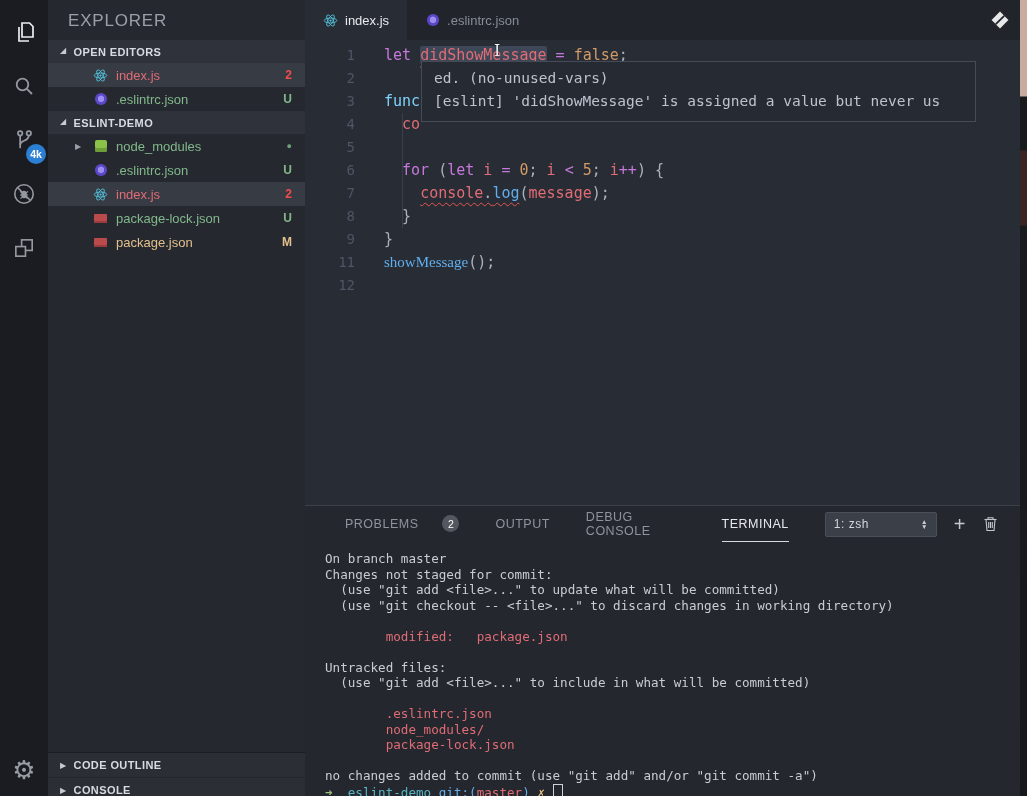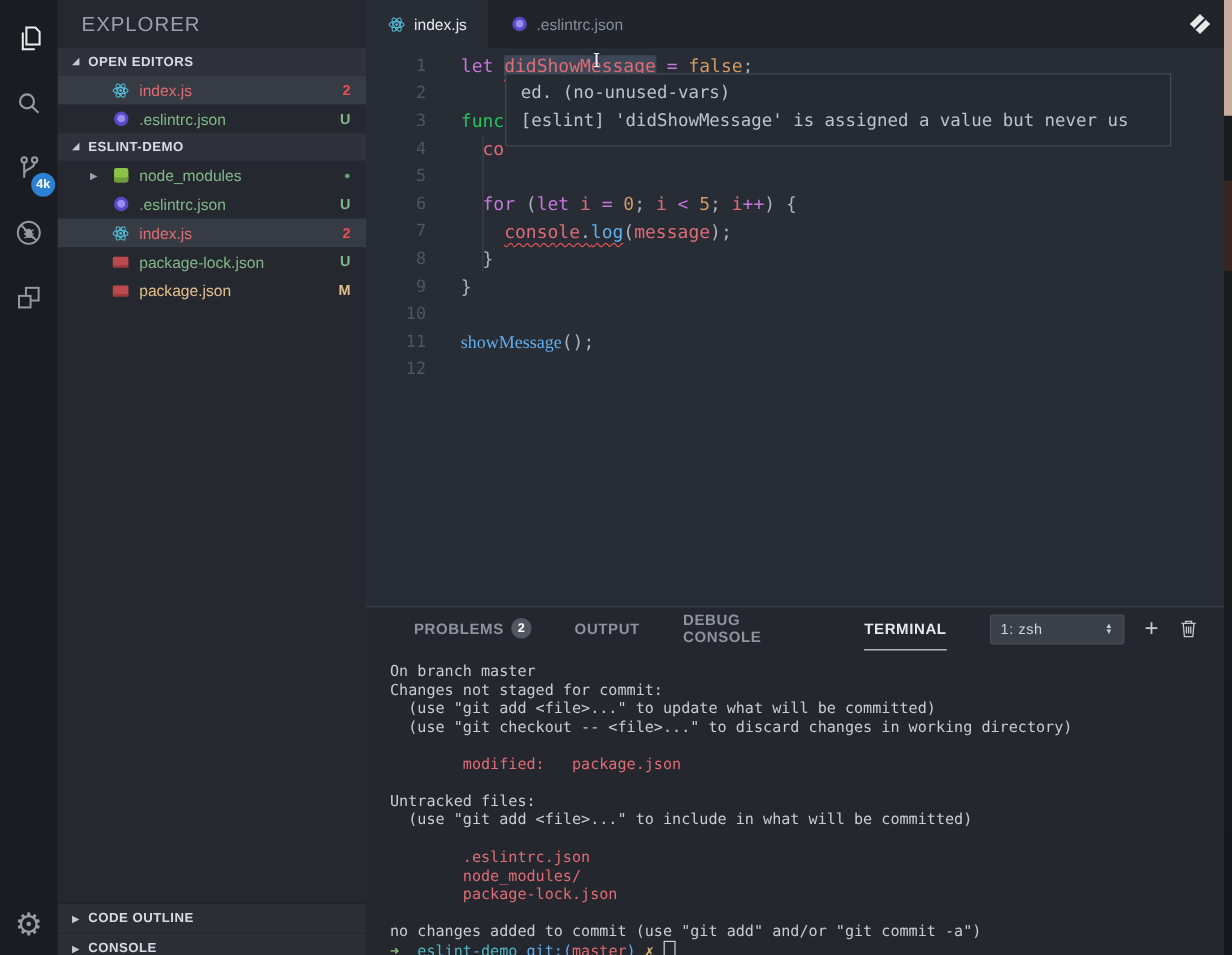--- a/index.html
+++ b/index.html
@@ -54,21 +54,21 @@
     font-family:"DejaVu Sans Mono",monospace;font-size:14.5px;line-height:23px;color:#bdc3cd;}
   .tt-msg{padding:5px 12px 8px;}
   .tt-type{border-top:1px solid #454b57;padding:5px 12px 7px;white-space:pre;}
   .ibeam{position:absolute;left:189px;top:1px;z-index:6;color:#eef0f3;font-family:"DejaVu Serif",serif;font-size:16px;
     text-shadow:0 0 2px rgba(0,0,0,.6);}
   .ibeam::after{content:"I";}
 
   
   .panel{height:291px;background:#24272e;border-top:1px solid #3b4048;display:flex;flex-direction:column;flex:none;box-sizing:border-box;}
   .panel-tabs{height:36px;display:flex;align-items:center;padding-left:40px;gap:36px;font-size:12.5px;letter-spacing:.5px;color:#8e939d;flex:none;}
-  .panel-tab{display:flex;align-items:center;gap:6px;height:34px;cursor:pointer;border-bottom:1px solid transparent;font-weight:bold;}
+  .panel-tab{display:flex;align-items:center;gap:24px;height:34px;cursor:pointer;border-bottom:1px solid transparent;}
   .panel-tab.active{color:#e6e9ee;border-bottom:1px solid #d7dae0;}
   .ptab-badge{background:#53575f;color:#fff;border-radius:50%;width:17px;height:17px;font-size:10.5px;letter-spacing:0;
     display:flex;align-items:center;justify-content:center;}
   .panel-right{margin-left:auto;display:flex;align-items:center;gap:17px;padding-right:22px;justify-content:flex-end;}
   .shell-select{width:112px;height:25px;background:#3a3f48;border:1px solid #4a4f59;border-radius:2px;display:flex;align-items:center;
     justify-content:space-between;padding:0 8px;font-size:12px;color:#d3d6db;cursor:pointer;box-sizing:border-box;}
   .sel-arrows{display:flex;flex-direction:column;font-size:6.5px;line-height:5px;color:#cacdd3;}
   .plus-btn{color:#c5c8ce;font-size:20px;font-weight:300;line-height:18px;cursor:pointer;}
   .trash-btn{cursor:pointer;display:flex;}
   .term{flex:1;padding:9px 0 0 20px;font-family:"DejaVu Sans Mono",monospace;font-size:12.6px;line-height:15.5px;
@@ -249,21 +249,21 @@
           <div class="cl">
             <span class="ln">1</span>
             <span class="ct"><span class="tok" style="color: rgb(198, 120, 221);">let </span><span class="tok h sq" style="color: rgb(224, 108, 117);">didShowMessage</span><span class="tok" style="color: rgb(171, 178, 191);"> </span><span class="tok" style="color: rgb(198, 120, 221);">=</span><span class="tok" style="color: rgb(171, 178, 191);"> </span><span class="tok" style="color: rgb(209, 154, 102);">false</span><span class="tok" style="color: rgb(171, 178, 191);">;</span></span>
           </div>
           <div class="cl">
             <span class="ln">2</span>
             <span class="ct"></span>
           </div>
           <div class="cl">
             <span class="ln">3</span>
-            <span class="ct"><span class="tok" style="color: #22c55e;">func</span></span>
+            <span class="ct"><span class="tok" style="color: #7dd3fc;">func</span></span>
           </div>
           <div class="cl">
             <span class="ln">4</span>
             <span class="ct"><span class="tok" style="color: rgb(171, 178, 191);">  </span><span class="tok" style="color: rgb(224, 108, 117);">co</span></span>
           </div>
           <div class="cl">
             <span class="ln">5</span>
             <span class="ct"></span>
           </div>
           <div class="cl">
@@ -274,24 +274,20 @@
             <span class="ln">7</span>
             <span class="ct"><span class="tok" style="color: rgb(171, 178, 191);">    </span><span class="tok sq" style="color: rgb(224, 108, 117);">console</span><span class="tok sq" style="color: rgb(171, 178, 191);">.</span><span class="tok sq" style="color: rgb(97, 175, 239);">log</span><span class="tok" style="color: rgb(171, 178, 191);">(</span><span class="tok" style="color: rgb(224, 108, 117);">message</span><span class="tok" style="color: rgb(171, 178, 191);">);</span></span>
           </div>
           <div class="cl">
             <span class="ln">8</span>
             <span class="ct"><span class="tok" style="color: rgb(171, 178, 191);">  }</span></span>
           </div>
           <div class="cl">
             <span class="ln">9</span>
             <span class="ct"><span class="tok" style="color: rgb(171, 178, 191);">}</span></span>
-          </div>
-          <div class="cl">
-            <span class="ln">10</span>
-            <span class="ct"></span>
           </div>
           <div class="cl">
             <span class="ln">11</span>
             <span class="ct"><span class="tok" style="color: rgb(97, 175, 239); font-family: Liberation Serif, serif;">showMessage</span><span class="tok" style="color: rgb(171, 178, 191);">();</span></span>
           </div>
           <div class="cl">
             <span class="ln">12</span>
             <span class="ct"></span>
           </div>
         </div>

